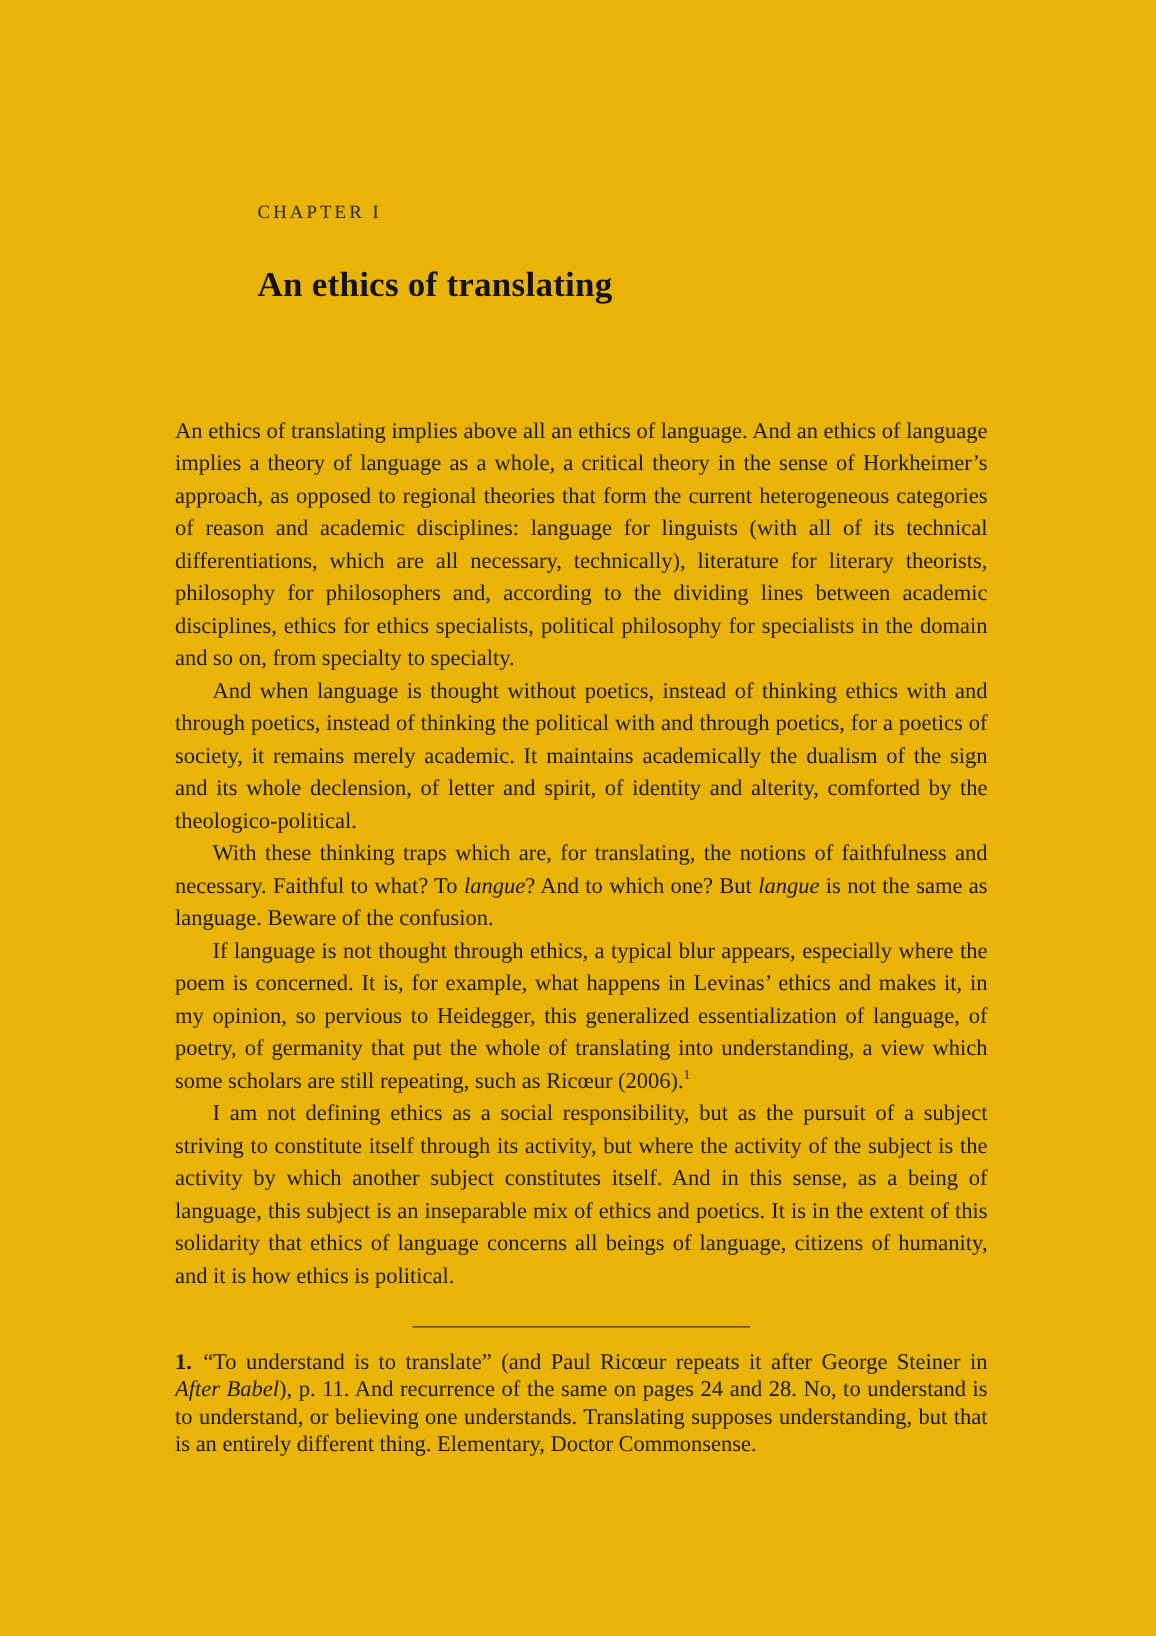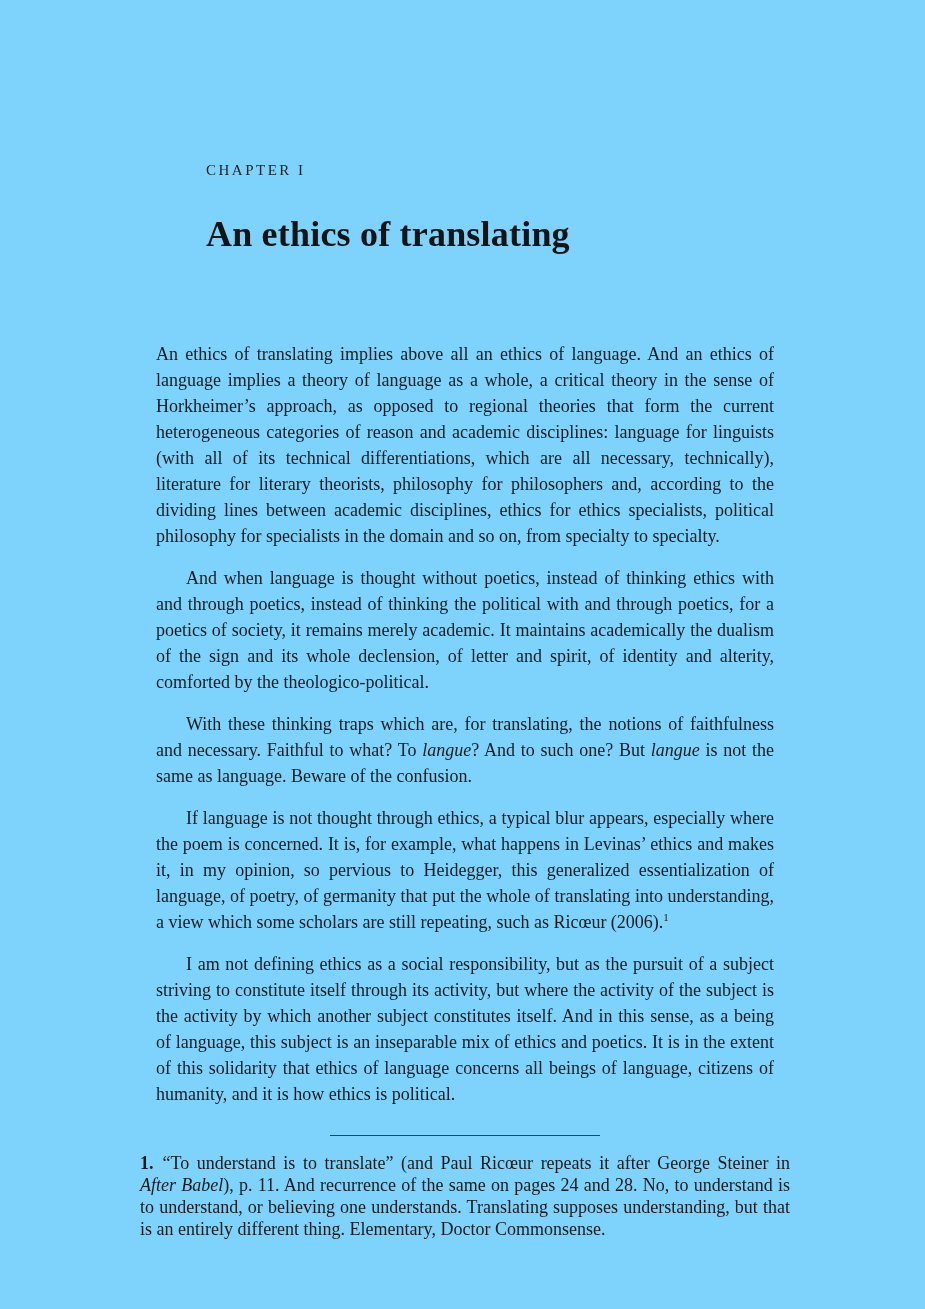--- a/index.html
+++ b/index.html
@@ -5,52 +5,52 @@
   html, body {
     margin: 0;
     padding: 0;
     background: #e8e8e8;
   }
   .page {
     position: relative;
     width: 925px;
     height: 1309px;
     margin: 0 auto;
-    background: #7dd3fc;
+    background: #eab308;
     font-family: "Liberation Serif", serif;
     color: #1b1b1b;
     overflow: hidden;
   }
   .content {
     position: absolute;
     left: 140px;
     top: 162px;
     width: 650px;
   }
   .chapter-label {
     margin-left: 66px;
     font-size: 15px;
     letter-spacing: 2.5px;
     color: #242424;
   }
   .title {
     margin: 34px 0 0 66px;
-    font-size: 36px;
+    font-size: 28px;
     font-weight: 700;
     letter-spacing: 0.2px;
     color: #141414;
   }
   .body-text {
     margin-top: 86px;
     font-size: 18px;
     line-height: 26px;
     text-align: justify;
   }
   .para {
-    margin: 16px;
+    margin: 0;
     padding: 0;
   }
   .para.indent {
     text-indent: 30px;
   }
   .italic {
     font-style: italic;
   }
   .sup {
     font-size: 11px;
@@ -84,21 +84,21 @@
     <header>
       <div class="chapter-label">CHAPTER I</div>
       <h1 class="title">An ethics of translating</h1>
     </header>
 
     <main class="body-text">
       <p class="para"><span class="run">An ethics of translating implies above all an ethics of language. And an ethics of language implies a theory of language as a whole, a critical theory in the sense of Horkheimer’s approach, as opposed to regional theories that form the current heterogeneous categories of reason and academic disciplines: language for linguists (with all of its technical differentiations, which are all necessary, technically), literature for literary theorists, philosophy for philosophers and, according to the dividing lines between academic disciplines, ethics for ethics specialists, political philosophy for specialists in the domain and so on, from specialty to specialty.</span></p>
 
       <p class="para indent"><span class="run">And when language is thought without poetics, instead of thinking ethics with and through poetics, instead of thinking the political with and through poetics, for a poetics of society, it remains merely academic. It maintains academically the dualism of the sign and its whole declension, of letter and spirit, of identity and alterity, comforted by the theologico-political.</span></p>
 
-      <p class="para indent"><span class="run">With these thinking traps which are, for translating, the notions of faithfulness and necessary. Faithful to what? To </span><span class="run italic">langue</span><span class="run">? And to such one? But </span><span class="run italic">langue</span><span class="run"> is not the same as language. Beware of the confusion.</span></p>
+      <p class="para indent"><span class="run">With these thinking traps which are, for translating, the notions of faithfulness and necessary. Faithful to what? To </span><span class="run italic">langue</span><span class="run">? And to which one? But </span><span class="run italic">langue</span><span class="run"> is not the same as language. Beware of the confusion.</span></p>
 
       <p class="para indent"><span class="run">If language is not thought through ethics, a typical blur appears, especially where the poem is concerned. It is, for example, what happens in Levinas’ ethics and makes it, in my opinion, so pervious to Heidegger, this generalized essentialization of language, of poetry, of germanity that put the whole of translating into understanding, a view which some scholars are still repeating, such as Ricœur (2006).</span><span class="run sup">1</span></p>
 
       <p class="para indent"><span class="run">I am not defining ethics as a social responsibility, but as the pursuit of a subject striving to constitute itself through its activity, but where the activity of the subject is the activity by which another subject constitutes itself. And in this sense, as a being of language, this subject is an inseparable mix of ethics and poetics. It is in the extent of this solidarity that ethics of language concerns all beings of language, citizens of humanity, and it is how ethics is political.</span></p>
     </main>
 
     <hr class="footnote-separator">
 
     <footer>
       <p class="footnote-text"><span class="fn-marker">1.</span><span class="run">“To understand is to translate” (and Paul Ricœur repeats it after George Steiner in </span><span class="run italic">After Babel</span><span class="run">), p. 11. And recurrence of the same on pages 24 and 28. No, to understand is to understand, or believing one understands. Translating supposes understanding, but that is an entirely different thing. Elementary, Doctor Commonsense.</span></p>

